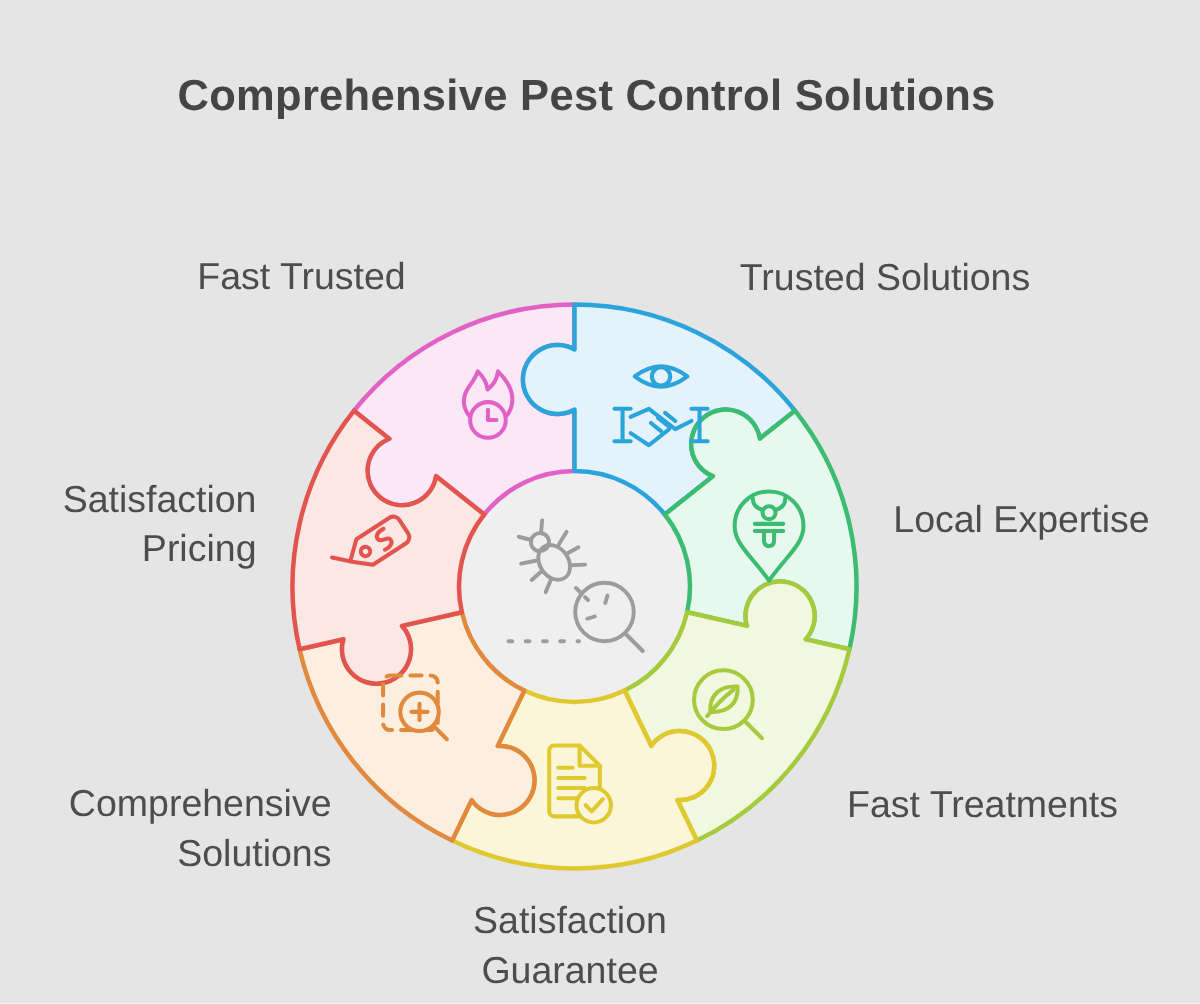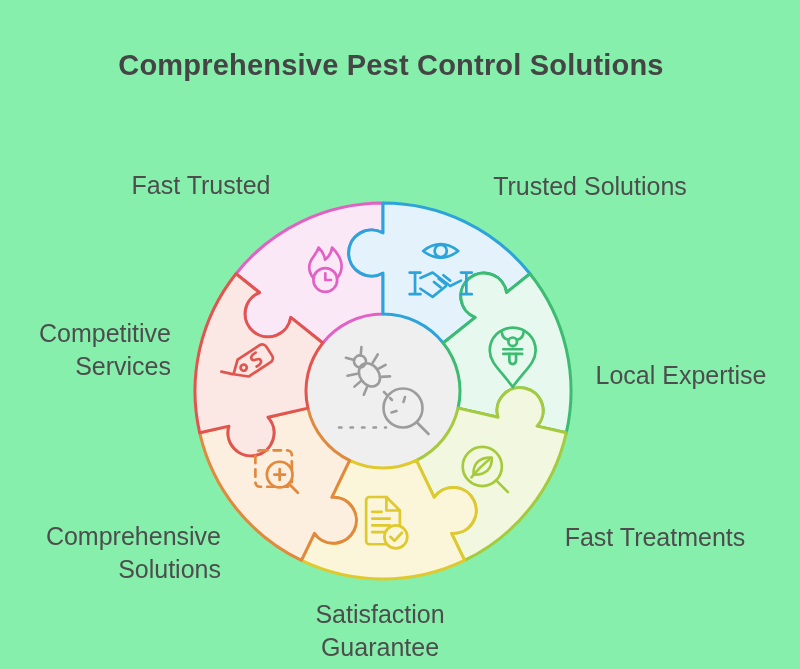--- a/index.html
+++ b/index.html
@@ -1,23 +1,23 @@
 <!DOCTYPE html>
 <html><head>
 <meta charset="utf-8">
 <style>
   html,body{margin:0;padding:0;background:#ffffff;}
-  #stage{position:relative;width:800px;height:669px;background:#86efac;overflow:hidden;
+  #stage{position:relative;width:800px;height:669px;background:#e5e5e5;overflow:hidden;
          font-family:"Liberation Sans",sans-serif;}
   #page-title{position:absolute;left:391px;top:46px;transform:translate(-50%,-50%);
               font-size:29px;font-weight:bold;color:#454545;white-space:nowrap;letter-spacing:.2px;}
   .lbl{position:absolute;font-size:25px;color:#4d4d4d;line-height:1.32;}
   #lbl-fast{left:201px;top:185px;transform:translate(-50%,-50%);white-space:nowrap;}
   #lbl-trusted{left:590px;top:186px;transform:translate(-50%,-50%);white-space:nowrap;}
-  #lbl-local{left:681px;top:347px;transform:translate(-50%,-50%);white-space:nowrap;margin-top:28px;}
+  #lbl-local{left:681px;top:347px;transform:translate(-50%,-50%);white-space:nowrap;}
   #lbl-safe{left:655px;top:537px;transform:translate(-50%,-50%);white-space:nowrap;}
   #lbl-satisfaction{left:380px;top:598px;transform:translateX(-50%);width:170px;text-align:center;}
   #lbl-comprehensive{right:579px;top:520px;width:185px;text-align:right;}
   #lbl-competitive{right:629px;top:317px;width:145px;text-align:right;}
   #wheel{position:absolute;left:0;top:0;}
 </style>
 </head>
 <body>
 
 <div id="stage">
@@ -133,15 +133,15 @@
       </g>
 
     <use id="center-icon-use" transform="translate(318,334)" fill="none" stroke-width="2.6" href="#bug-magnifier-icon" stroke="#9c9c9c"></use>
   </svg>
 
   <div class="lbl" id="lbl-trusted">Trusted Solutions</div>
   <div class="lbl" id="lbl-local">Local Expertise</div>
   <div class="lbl" id="lbl-safe">Fast Treatments</div>
   <div class="lbl" id="lbl-satisfaction">Satisfaction Guarantee</div>
   <div class="lbl" id="lbl-comprehensive">Comprehensive Solutions</div>
-  <div class="lbl" id="lbl-competitive">Competitive Services</div>
+  <div class="lbl" id="lbl-competitive">Satisfaction Pricing</div>
   <div class="lbl" id="lbl-fast">Fast Trusted</div>
 </div>
 
 </body></html>

